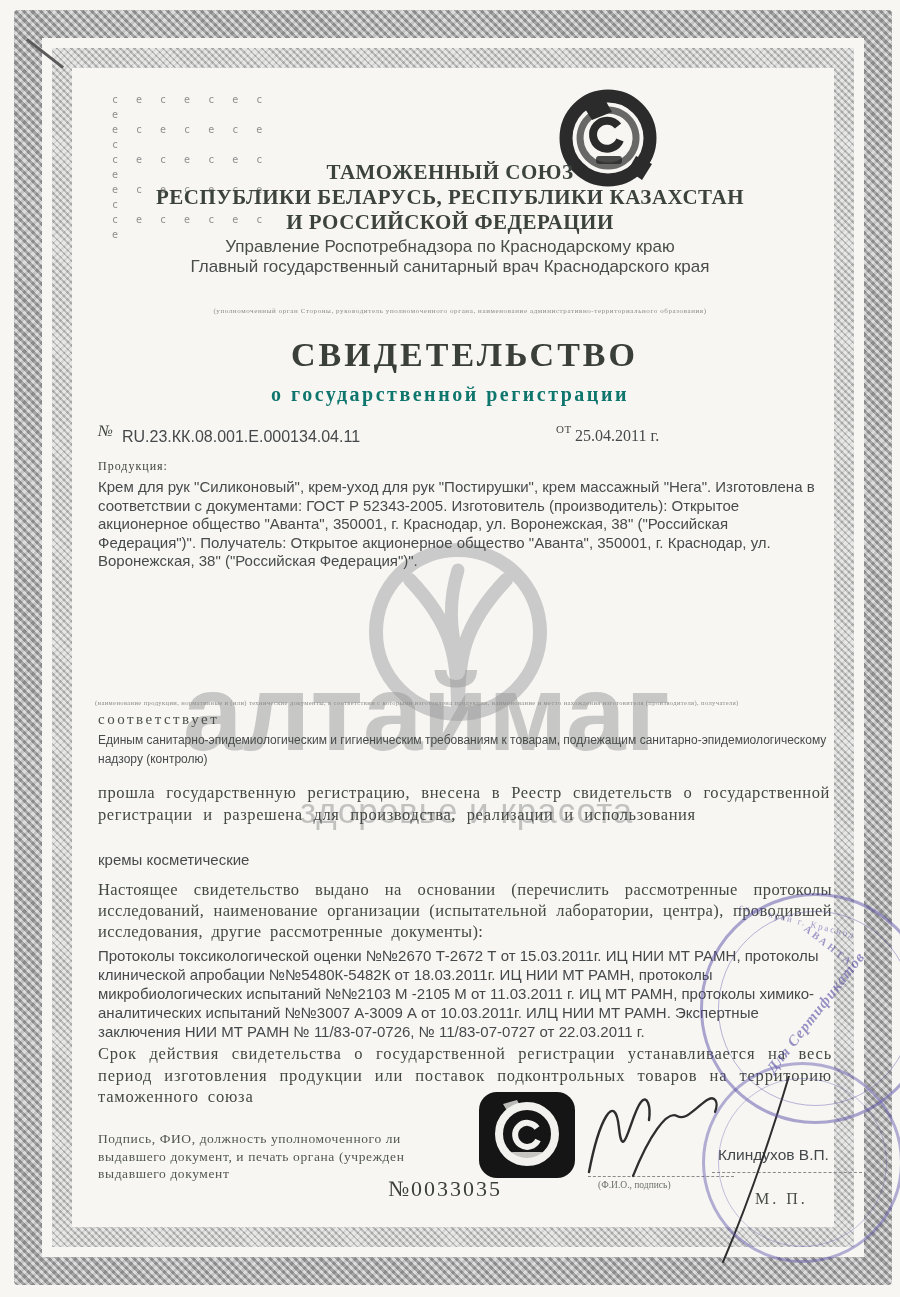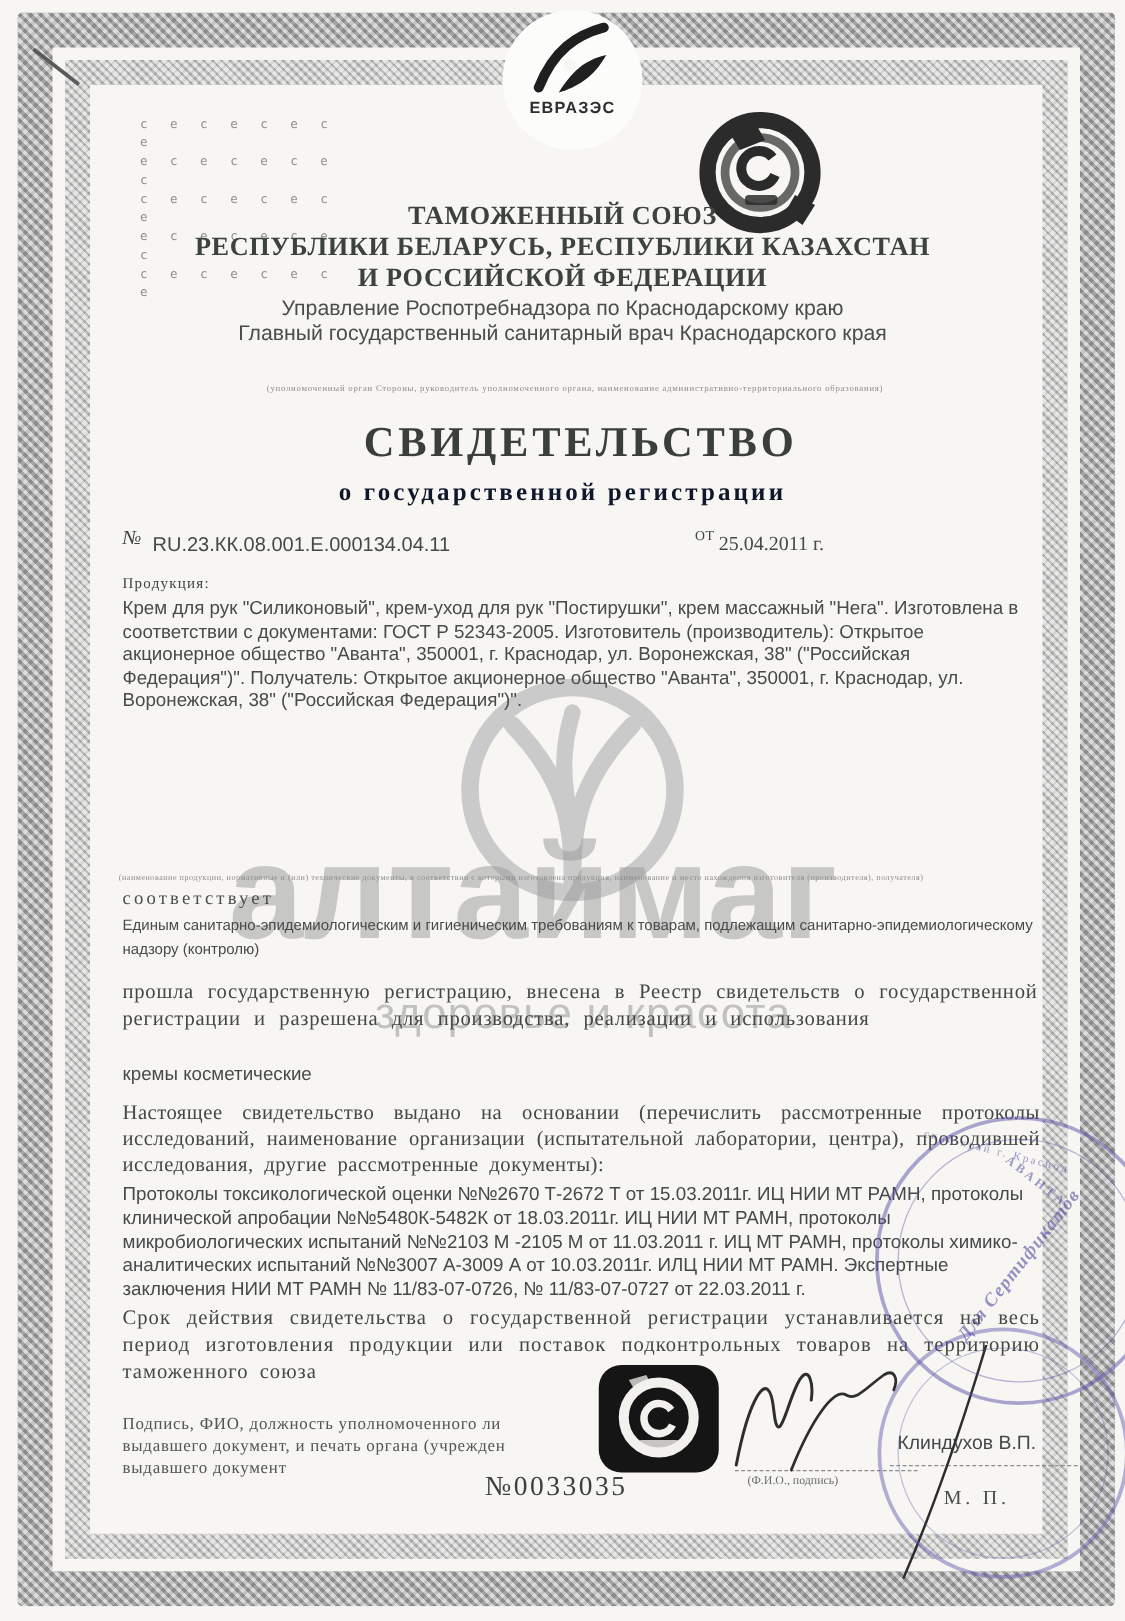--- a/index.html
+++ b/index.html
@@ -32,21 +32,21 @@
   .emblem-top{position:absolute;left:552px;top:86px;z-index:2;opacity:.93;}
   .hdr{position:absolute;left:60px;right:60px;text-align:center;z-index:2;}
   .union-line{font-weight:bold;font-size:21px;line-height:25px;letter-spacing:.5px;color:#3c423c;}
   .auth-line{font-family:"Liberation Sans",sans-serif;font-size:17px;line-height:19.5px;color:#4a4e4b;}
   .caption{color:#8b8b88;filter:blur(.45px);white-space:nowrap;overflow:hidden;}
   .caption1{position:absolute;left:80px;right:60px;top:307px;font-size:7px;letter-spacing:.6px;
             text-align:center;z-index:2;}
   .title{position:absolute;left:0;right:0;top:336px;text-align:center;font-weight:bold;font-size:34px;
          letter-spacing:3px;color:#3a3f3a;z-index:2;margin-left:29px;}
   .subtitle{position:absolute;left:0;right:0;top:383px;text-align:center;font-weight:bold;font-size:20px;
-            letter-spacing:2.5px;color:#0f172a;z-index:2;}
+            letter-spacing:2.5px;color:#0f766e;z-index:2;}
   .no-sign{position:absolute;left:98px;top:422px;font-size:16px;font-style:italic;z-index:2;}
   .cert-number{position:absolute;left:122px;top:428px;font-family:"Liberation Sans",sans-serif;
                font-size:16px;color:#46494a;z-index:2;}
   .date-label{position:absolute;left:556px;top:423px;font-size:11px;letter-spacing:.5px;
               text-transform:uppercase;z-index:2;}
   .cert-date{position:absolute;left:575px;top:427px;font-family:Liberation Serif, serif;
              font-size:16px;color:#46494a;z-index:2;}
   
   .product-label{position:absolute;left:98px;top:459px;font-size:12px;letter-spacing:1px;z-index:2;}
   .product-text{position:absolute;left:98px;top:478px;width:728px;font-family:"Liberation Sans",sans-serif;
@@ -103,28 +103,20 @@
 <body>
 
 <div class="page">
 
   <div class="frame-outer weave"></div>
   <div class="frame-outer-cover"></div>
   <div class="frame-inner weave-light"></div>
   <div class="frame-inner-cover"></div>
   <div class="fold-line"></div>
 
-  <div class="evrazes">
-    <svg width="70" height="62" viewBox="0 0 70 62">
-      <path d="M8,52 C20,22 38,10 60,4" stroke="#1f1f1f" stroke-width="8" fill="none" stroke-linecap="round"></path>
-      <path d="M24,56 C34,40 44,30 62,26 C52,44 38,52 24,56 Z" fill="#1f1f1f"></path>
-      <circle cx="33" cy="34" r="5" fill="#f7f6f3"></circle>
-    </svg>
-    <div class="evrazes-label">ЕВРАЗЭС</div>
-  </div>
 
   <div class="pattern-block">с е с е с е с е
 е с е с е с е с
 с е с е с е с е
 е с е с е с е с
 с е с е с е с е</div>
 
   <svg class="emblem-top" width="112" height="108" viewBox="0 0 112 108">
     <circle cx="56" cy="52" r="42" fill="none" stroke="#1c1c1c" stroke-width="13"></circle>
     <path d="M56,24 a28,28 0 1 0 0.1,0" fill="none" stroke="#1c1c1c" stroke-width="7" opacity=".7"></path>

